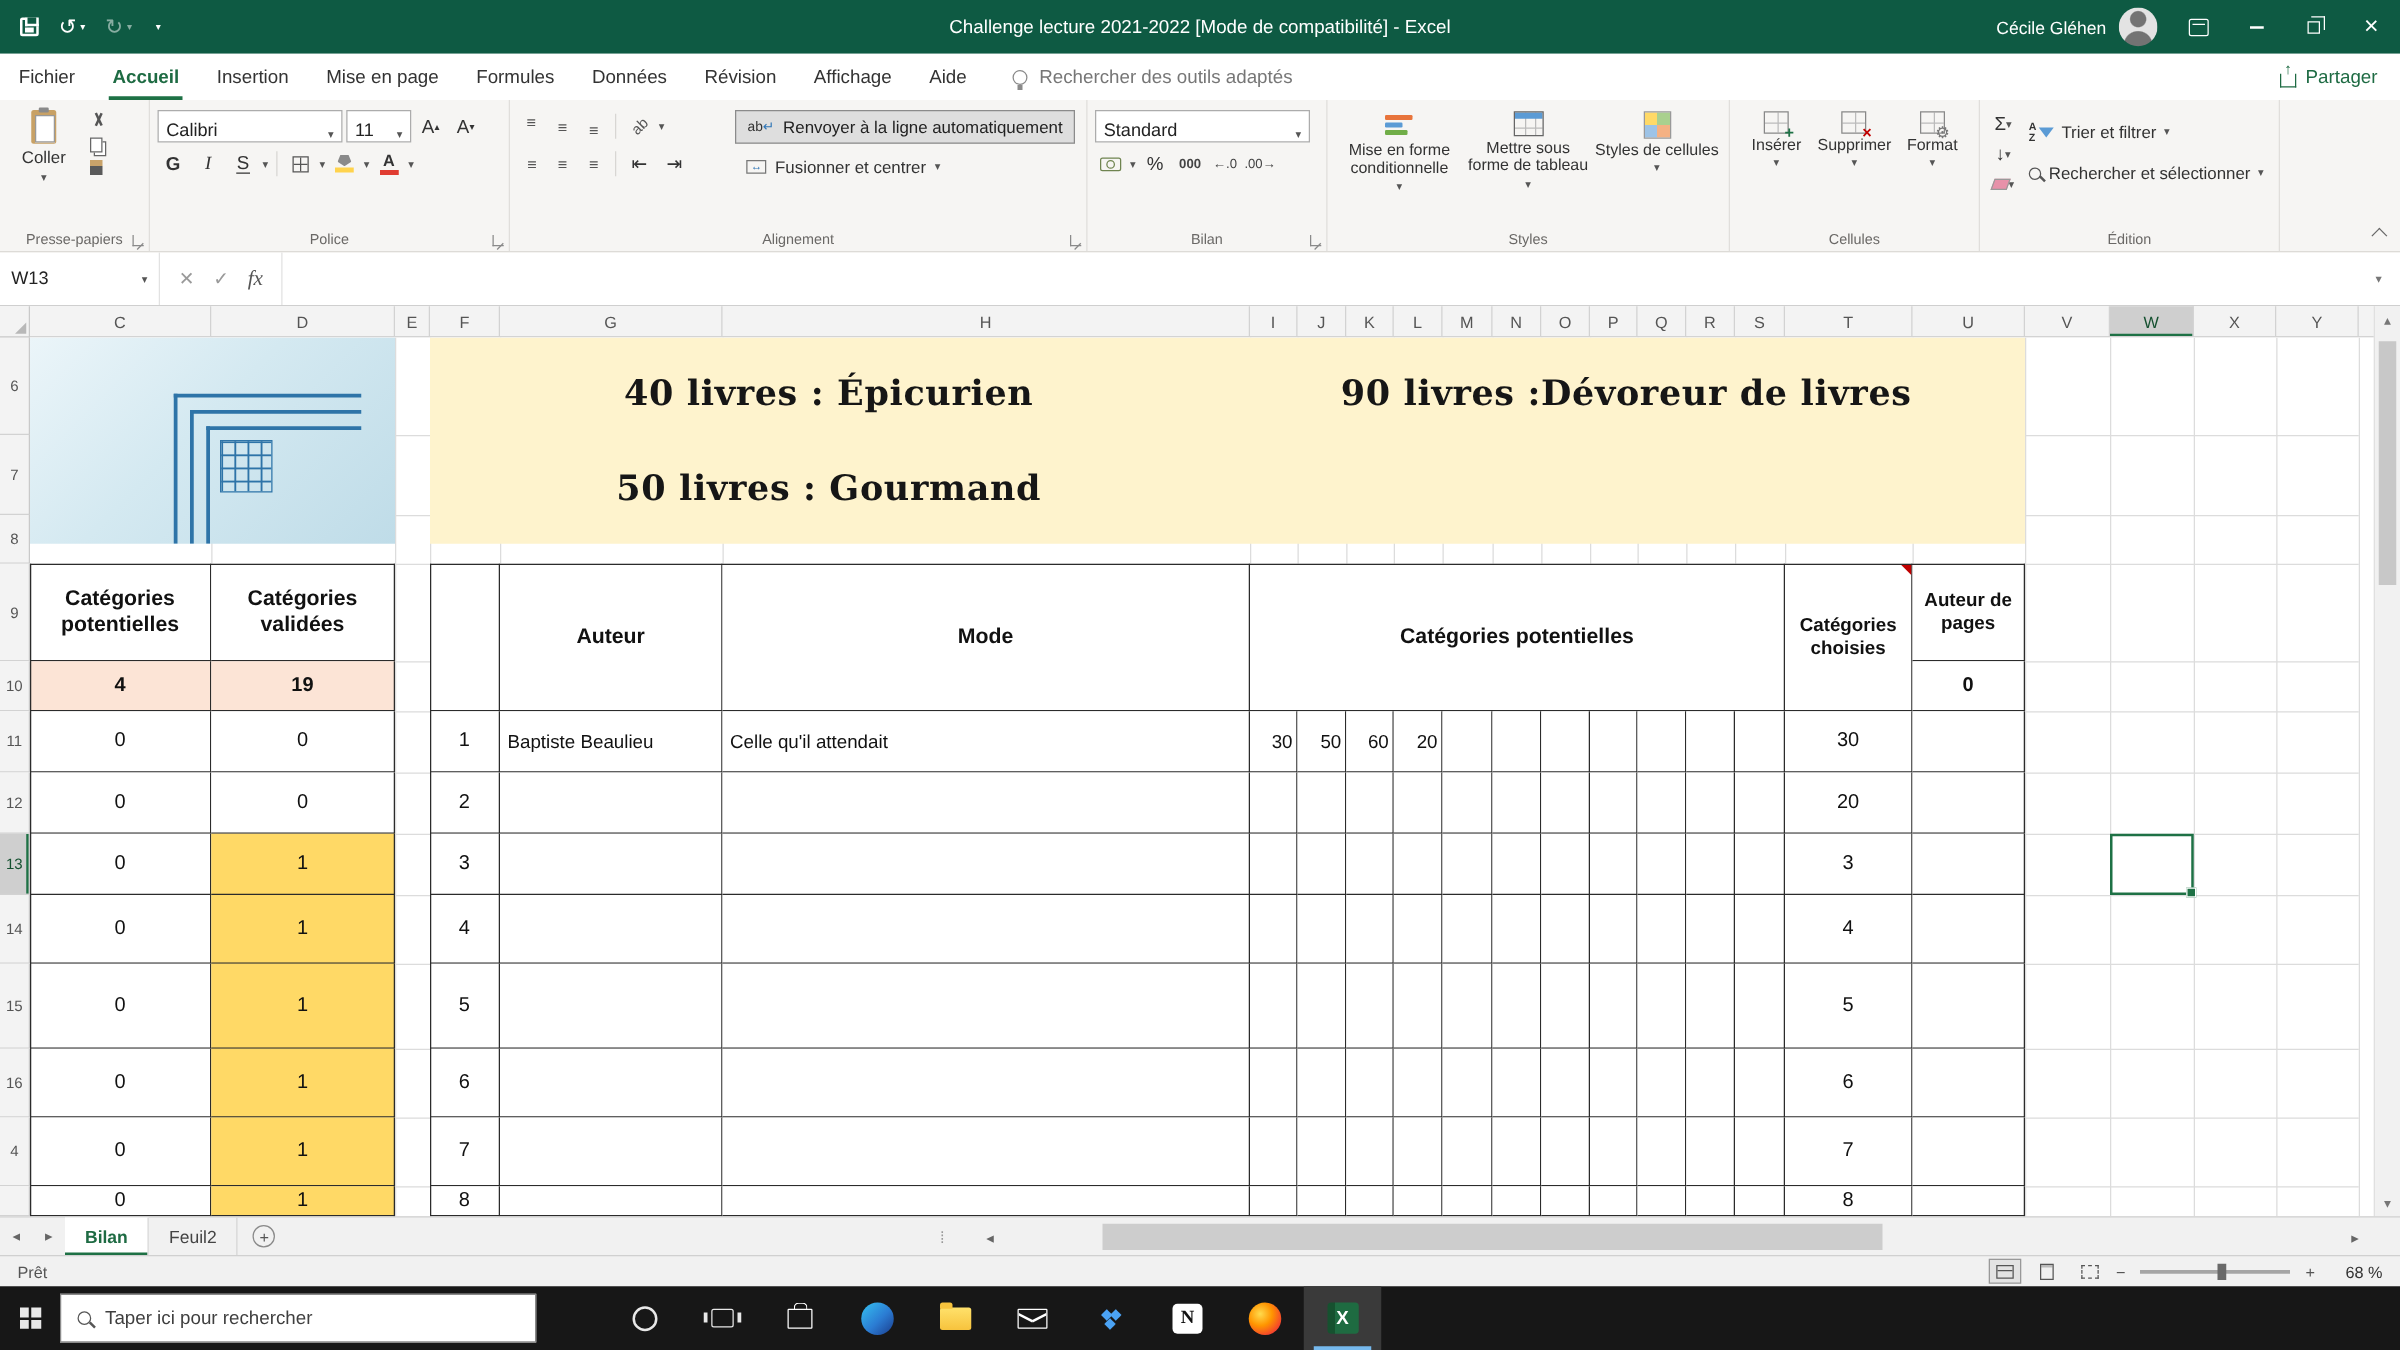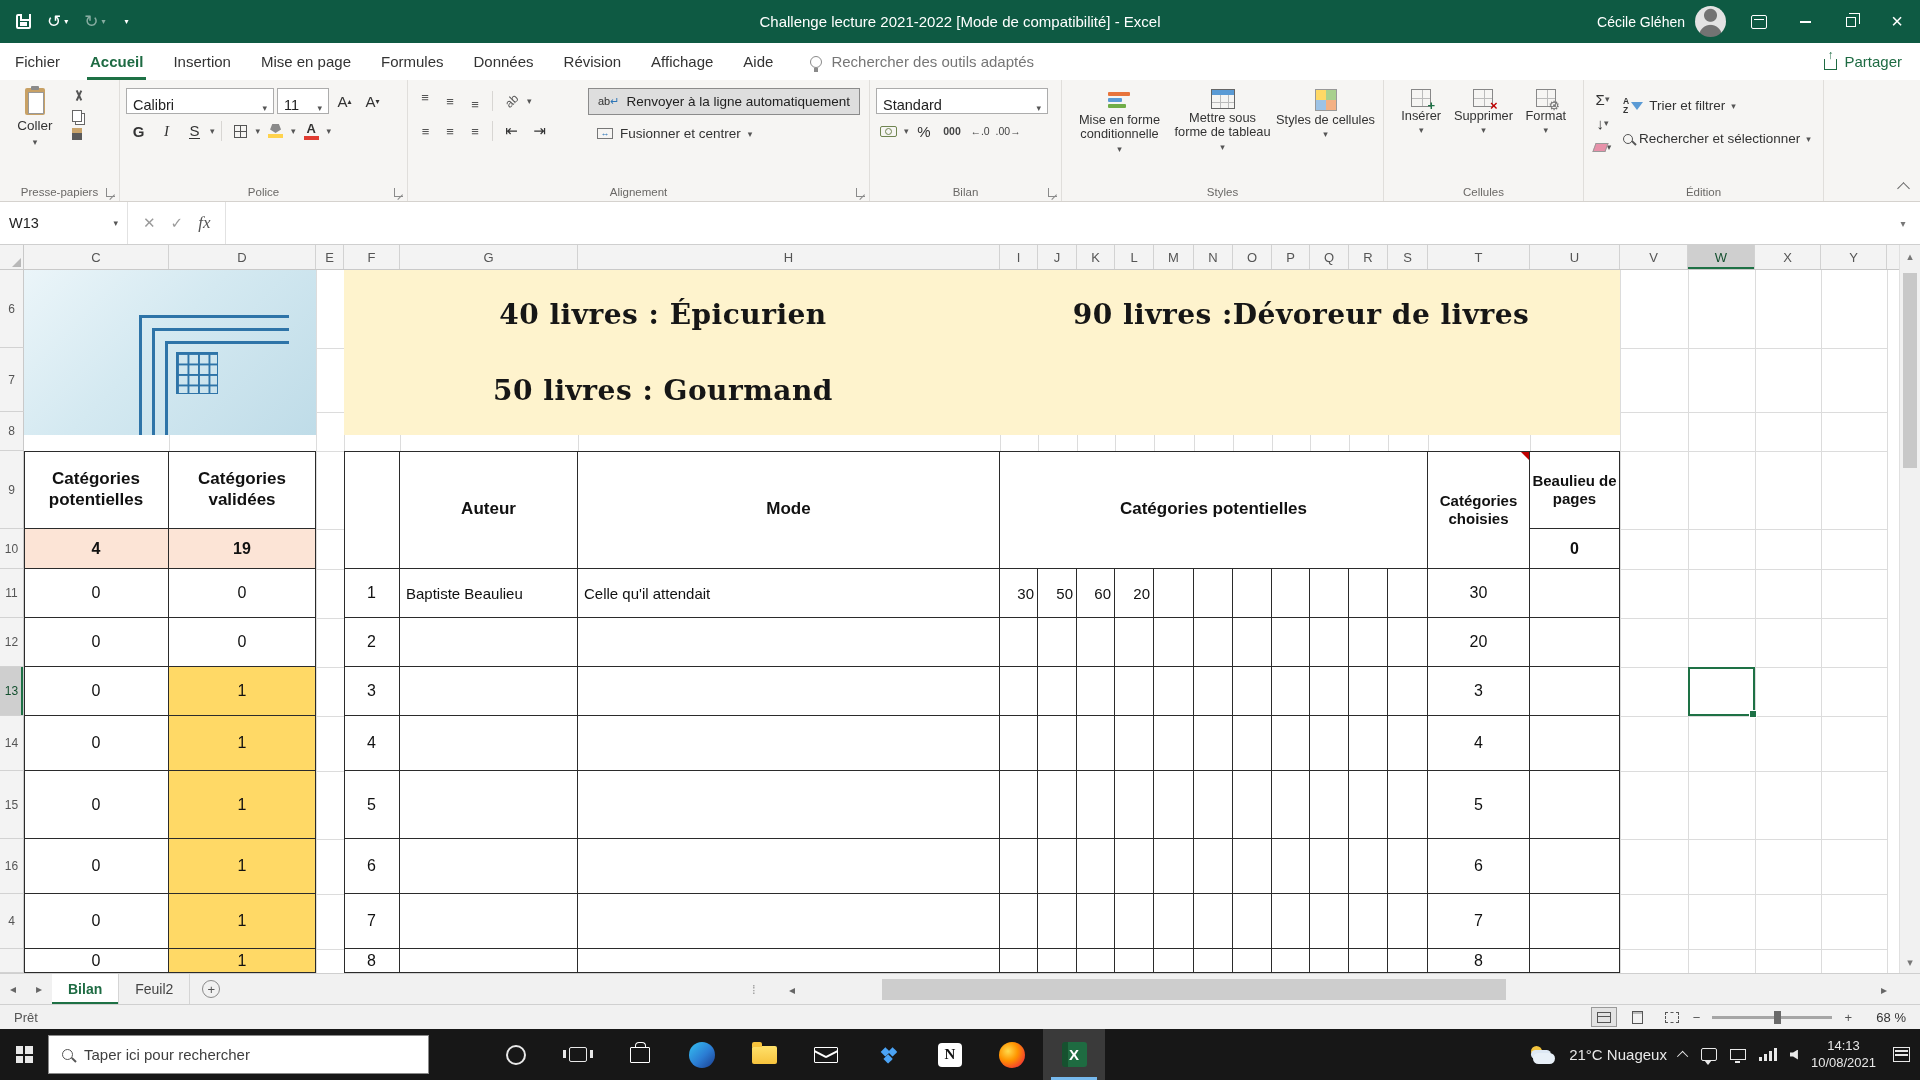--- a/index.html
+++ b/index.html
@@ -596,21 +596,21 @@
       <div class="cell yellow" style="left: 169px; top: 624px; width: 147px; height: 55px;">1</div>
       <div class="cell" style="left: 24px; top: 679px; width: 145px; height: 24px;">0</div>
       <div class="cell yellow" style="left: 169px; top: 679px; width: 147px; height: 24px;">1</div>
       <div class="frame" style="left: 24px; top: 181px; width: 1px; height: 522px;"></div>
       <div class="frame" style="left: 24px; top: 181px; width: 292px; height: 1px;"></div>
       <div class="cell hdr" style="left: 344px; top: 181px; width: 56px; height: 118px;"></div>
       <div class="cell hdr" style="left: 400px; top: 181px; width: 178px; height: 118px;">Auteur</div>
       <div class="cell hdr" style="left: 578px; top: 181px; width: 422px; height: 118px;">Mode</div>
       <div class="cell hdr" style="left: 1000px; top: 181px; width: 428px; height: 118px;">Catégories potentielles</div>
       <div class="cell hdr small" style="left: 1428px; top: 181px; width: 102px; height: 118px;">Catégories choisies</div>
-      <div class="cell hdr small" style="left: 1530px; top: 181px; width: 90px; height: 78px;">Beaulieu de pages</div>
+      <div class="cell hdr small" style="left: 1530px; top: 181px; width: 90px; height: 78px;">Auteur de pages</div>
       <div class="cell bold" style="left: 1530px; top: 259px; width: 90px; height: 40px;">0</div>
       <div class="cell" style="left: 344px; top: 299px; width: 56px; height: 49px;">1</div>
       <div class="cell alignl" style="left: 400px; top: 299px; width: 178px; height: 49px;">Baptiste Beaulieu</div>
       <div class="cell alignl" style="left: 578px; top: 299px; width: 422px; height: 49px;">Celle qu'il attendait</div>
       <div class="cell alignr" style="left: 1000px; top: 299px; width: 38px; height: 49px;">30</div>
       <div class="cell alignr" style="left: 1038px; top: 299px; width: 39px; height: 49px;">50</div>
       <div class="cell alignr" style="left: 1077px; top: 299px; width: 38px; height: 49px;">60</div>
       <div class="cell alignr" style="left: 1115px; top: 299px; width: 39px; height: 49px;">20</div>
       <div class="cell alignr" style="left: 1154px; top: 299px; width: 40px; height: 49px;"></div>
       <div class="cell alignr" style="left: 1194px; top: 299px; width: 39px; height: 49px;"></div>
@@ -817,29 +817,15 @@
       </div>
     <div class="tbic">
         <span class="ic-notion">N</span>
       </div>
     <div class="tbic">
         <span class="ic-ff"></span>
       </div>
     <div class="tbic active">
         <span class="ic-xl">X</span>
       </div>
-    <div id="tray">
-      <span class="ic-weather"></span>
-      <span>21°C Nuageux</span>
-      <span class="tray-chev"></span>
-      <span class="ic-bubble"></span>
-      <span class="ic-pc"></span>
-      <span class="ic-signal"></span>
-      <span class="ic-vol"></span>
-      <div id="tray-clock">
-        <div>14:13</div>
-        <div>10/08/2021</div>
-      </div>
-      <span class="ic-action"></span>
-    </div>
   </div>
 
 </div>
 
 </body></html>

